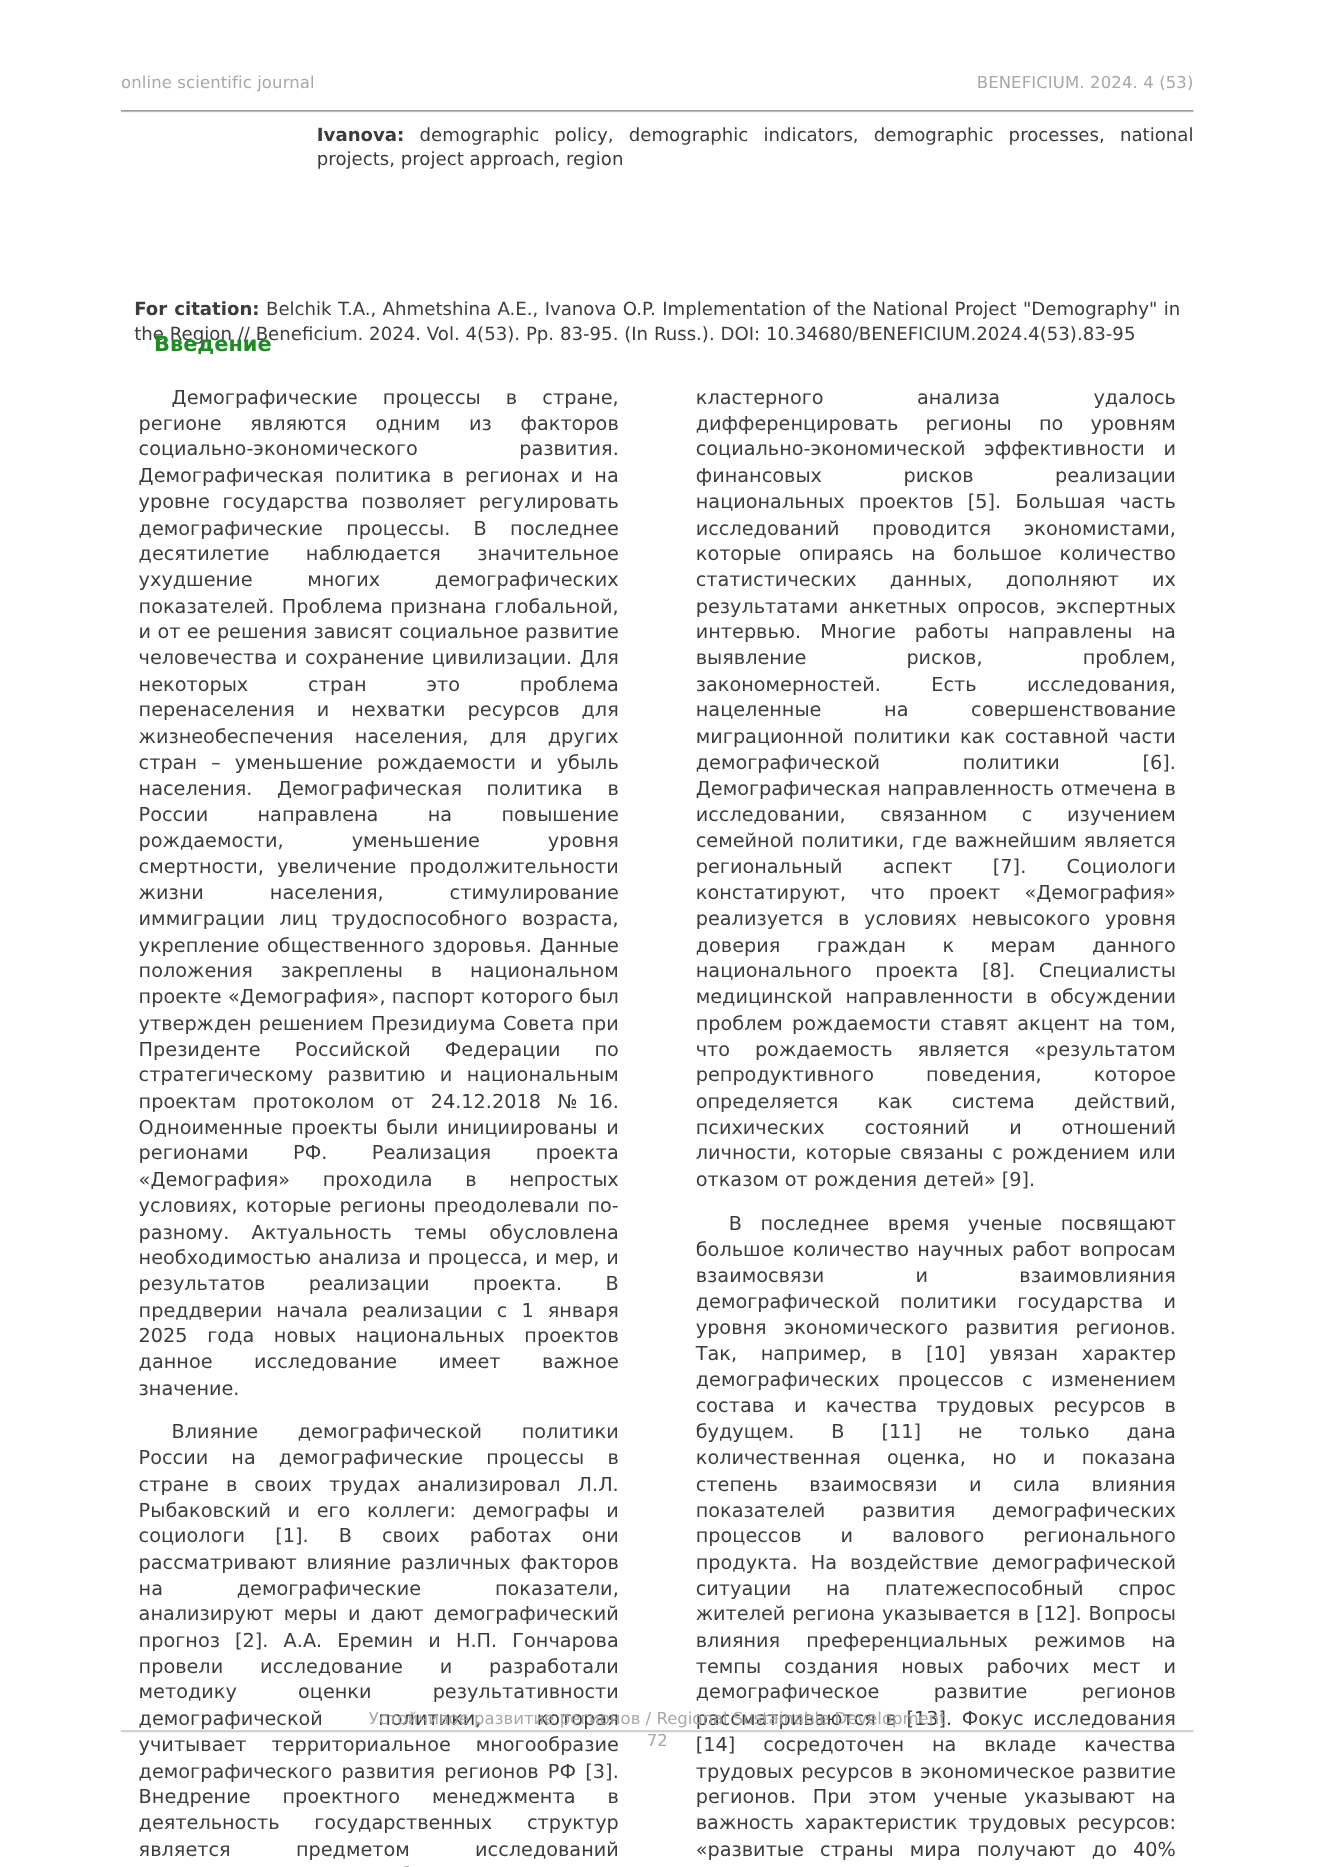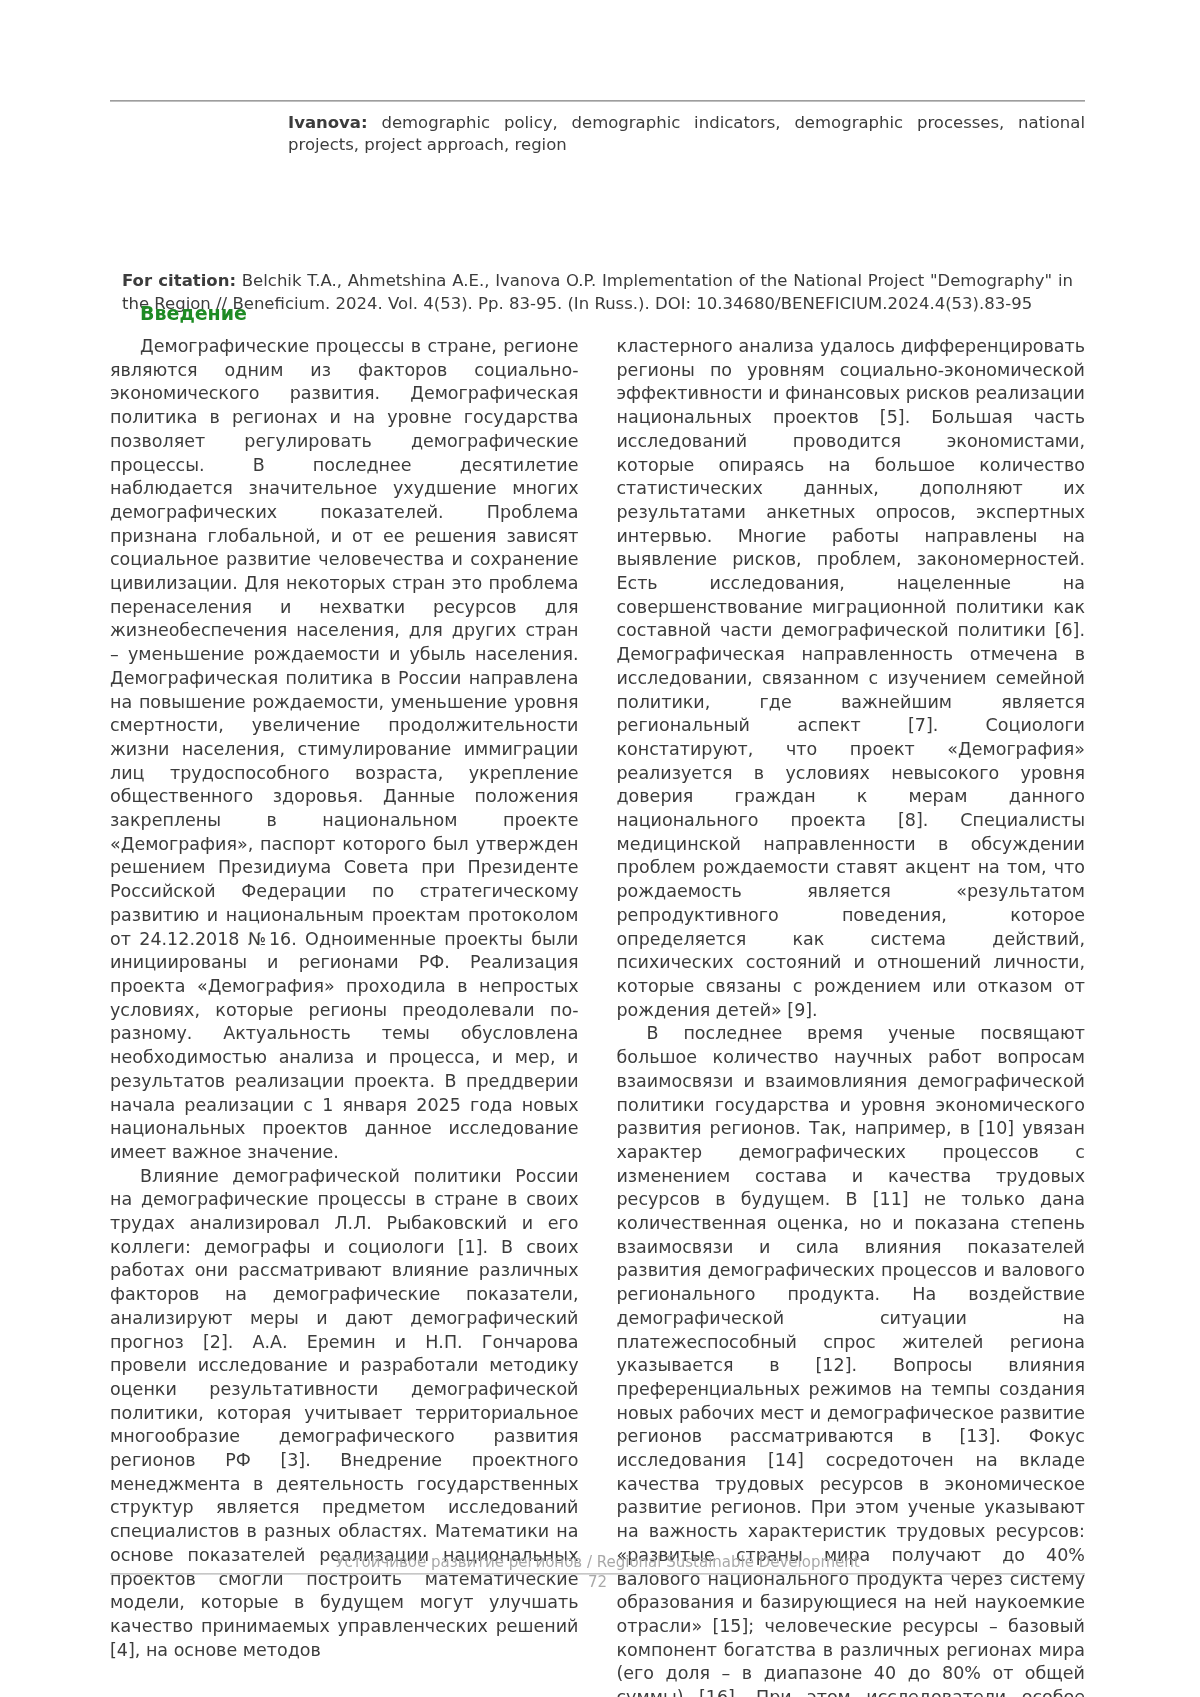--- a/index.html
+++ b/index.html
@@ -46,40 +46,44 @@
     position:absolute;left:140px;top:302px;
     font-size:19px;font-weight:bold;
     color:var(--heading-green,#1e8b24);
   }
   .columns{
     position:absolute;left:110px;right:115px;top:335px;
     display:flex;gap:38px;
     font-size:17.5px;line-height:23.7px;text-align:justify;
   }
   .column{flex:1 1 0;min-width:0;}
-  .column p{margin:0;}
+  .column p{margin:16px;}
   .column p.indent{text-indent:30px;}
   
   .footer-rule{
     position:absolute;left:110px;right:115px;top:1573px;height:2px;
     background:linear-gradient(#bdbdbd,#e3e3e3);
   }
   .footer{
     position:absolute;left:110px;right:115px;top:1552px;
     text-align:center;
     color:var(--muted-gray,#a8a8a8);
     font-size:15px;line-height:20px;
   }
   .footer div{margin:0;}
 </style>
 </head>
 <body>
 
 <div class="page">
 
+  <div class="header">
+    <span>online scientific journal</span>
+    <span>BENEFICIUM. 2024. 4 (53)</span>
+  </div>
   <div class="header-rule"></div>
 
   <div class="abstract">
     <p><span class="bold">Ivanova:</span><span> demographic policy, demographic indicators, demographic processes, national projects, project approach, region</span></p>
   </div>
 
   <div class="citation">
     <p><span class="bold">For citation:</span><span> Belchik T.A., Ahmetshina A.E., Ivanova O.P. Implementation of the National Project "Demography" in the Region // Beneficium. 2024. Vol. 4(53). Pp. 83-95. (In Russ.). DOI: 10.34680/BENEFICIUM.2024.4(53).83-95</span></p>
   </div>
 

